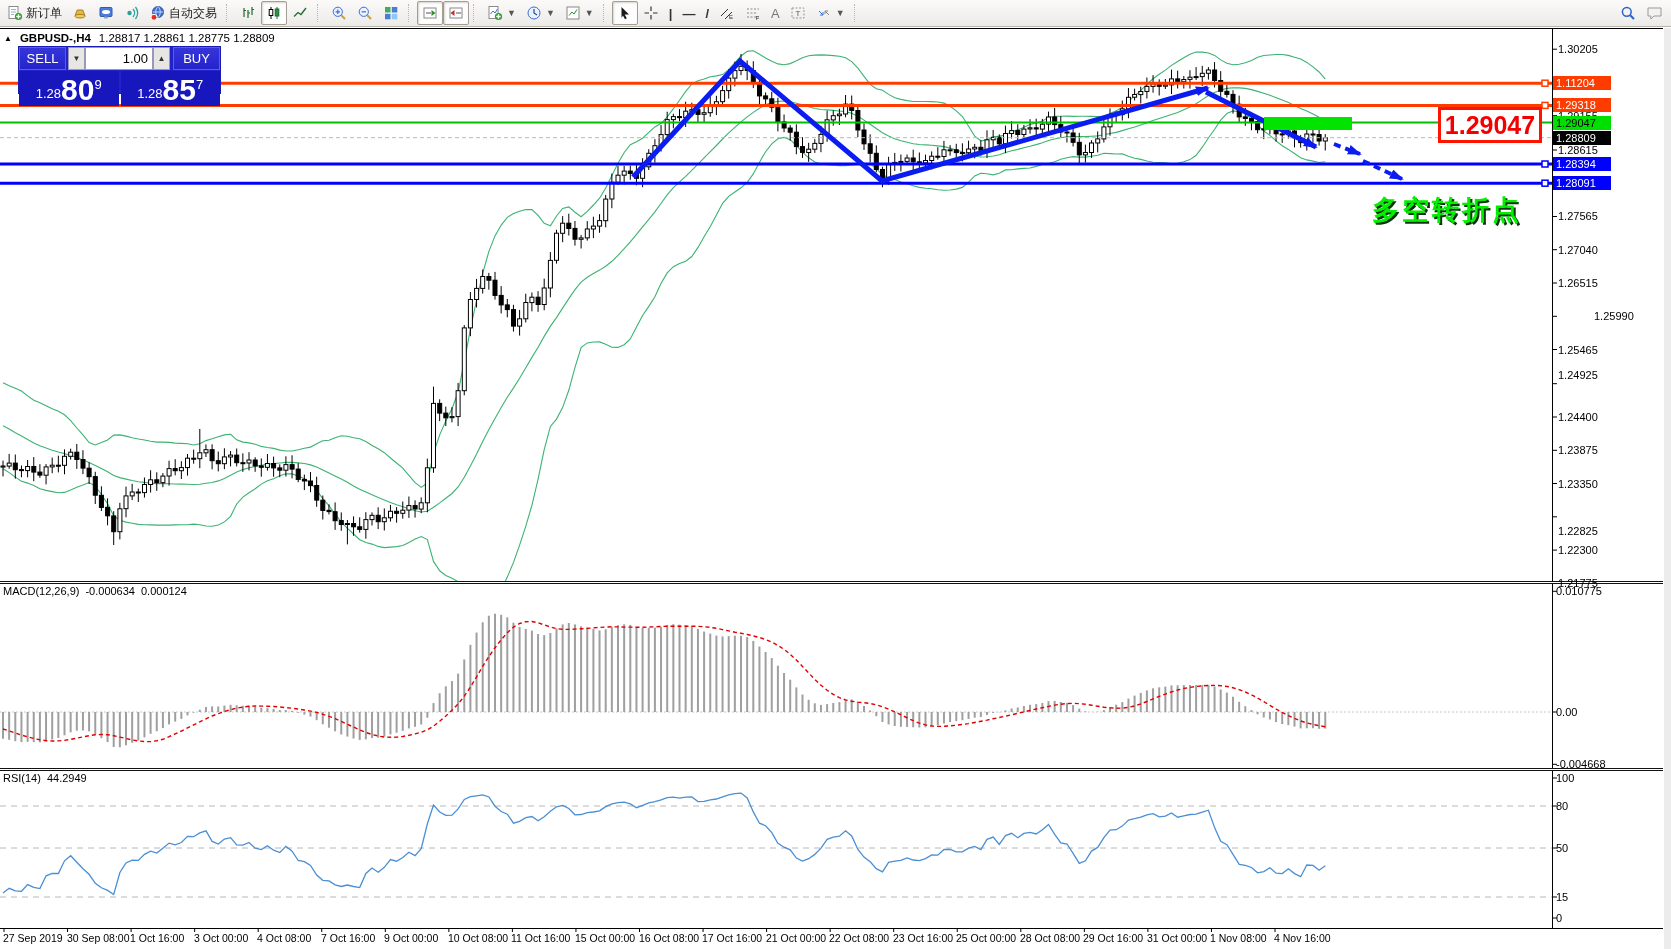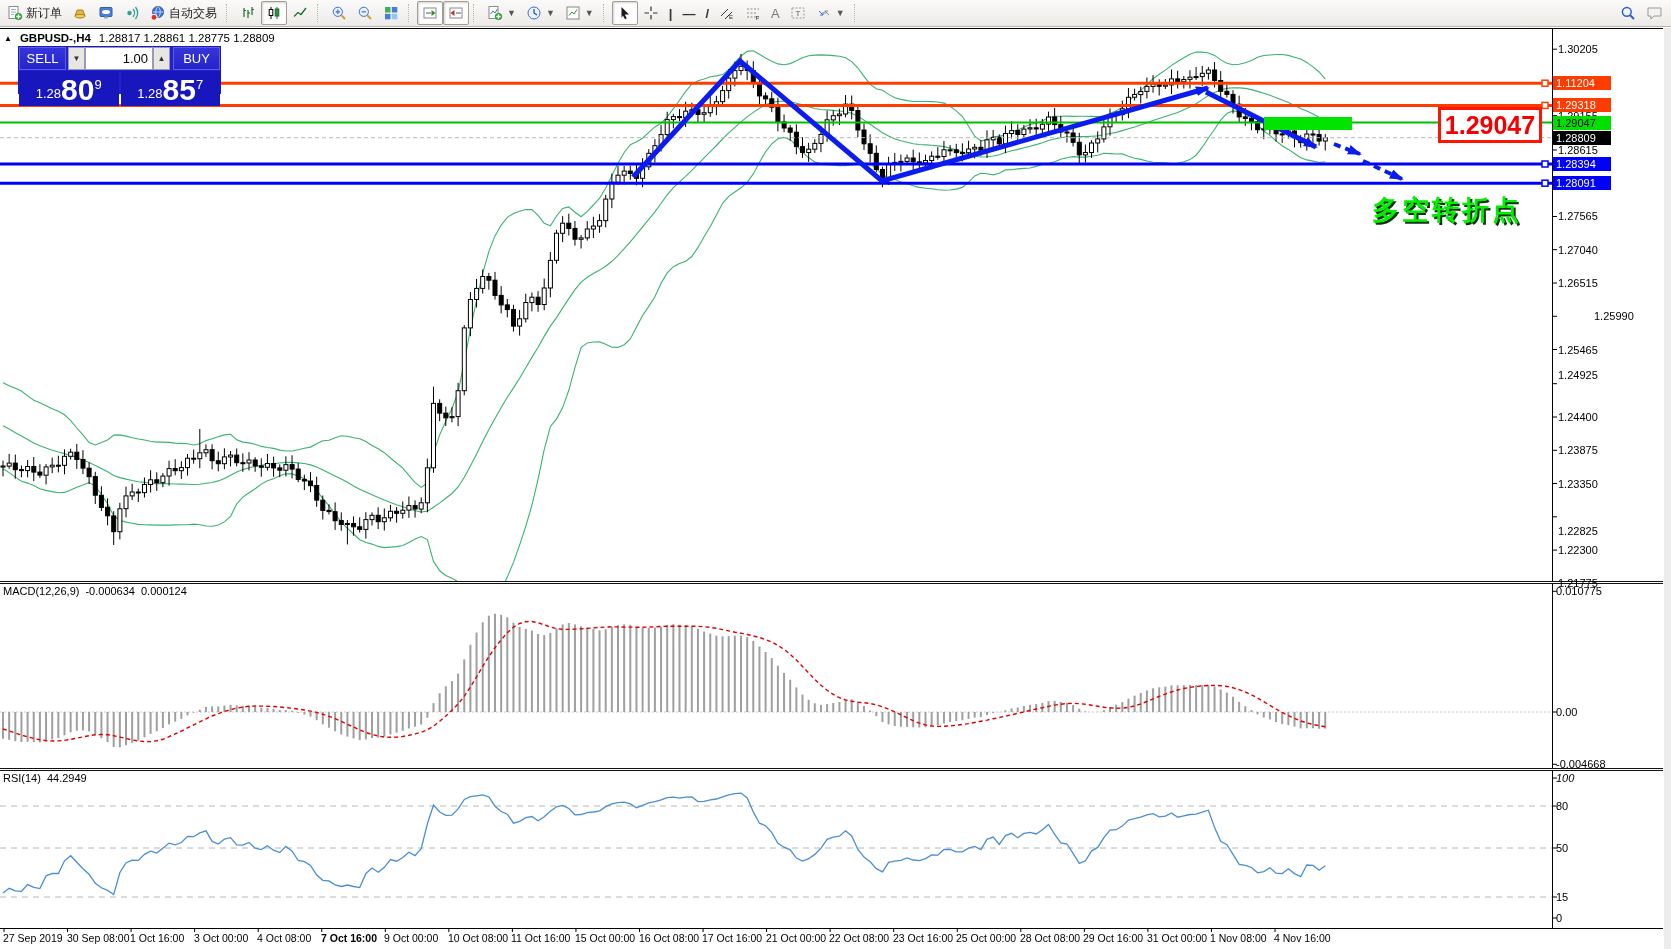--- a/index.html
+++ b/index.html
@@ -1054,39 +1054,39 @@
       <span class="badge" style="top: 98px; background: rgb(255, 60, 0); color: rgb(255, 255, 255);">1.29318</span>
       <span class="badge" style="top: 116px; background: rgb(0, 224, 0); color: rgb(0, 0, 0);">1.29047</span>
       <span class="badge" style="top: 131px; background: rgb(0, 0, 0); color: rgb(255, 255, 255);">1.28809</span>
       <span class="badge" style="top: 157px; background: rgb(0, 0, 255); color: rgb(255, 255, 255);">1.28394</span>
       <span class="badge" style="top: 176px; background: rgb(0, 0, 255); color: rgb(255, 255, 255);">1.28091</span>
       <span class="xlab" style="left: 3px;">27 Sep 2019</span>
       <span class="xlab" style="left: 67px;">30 Sep 08:00</span>
       <span class="xlab" style="left: 130px;">1 Oct 16:00</span>
       <span class="xlab" style="left: 194px;">3 Oct 00:00</span>
       <span class="xlab" style="left: 257px;">4 Oct 08:00</span>
-      <span class="xlab" style="left: 321px; font-weight: bold;">7 Oct 16:00</span>
+      <span class="xlab" style="left: 321px;">7 Oct 16:00</span>
       <span class="xlab" style="left: 384px;">9 Oct 00:00</span>
       <span class="xlab" style="left: 448px;">10 Oct 08:00</span>
       <span class="xlab" style="left: 511px;">11 Oct 16:00</span>
       <span class="xlab" style="left: 575px;">15 Oct 00:00</span>
       <span class="xlab" style="left: 639px;">16 Oct 08:00</span>
       <span class="xlab" style="left: 702px;">17 Oct 16:00</span>
       <span class="xlab" style="left: 766px;">21 Oct 00:00</span>
       <span class="xlab" style="left: 829px;">22 Oct 08:00</span>
       <span class="xlab" style="left: 893px;">23 Oct 16:00</span>
       <span class="xlab" style="left: 956px;">25 Oct 00:00</span>
       <span class="xlab" style="left: 1020px;">28 Oct 08:00</span>
       <span class="xlab" style="left: 1083px;">29 Oct 16:00</span>
       <span class="xlab" style="left: 1147px;">31 Oct 00:00</span>
       <span class="xlab" style="left: 1210px;">1 Nov 08:00</span>
       <span class="xlab" style="left: 1274px;">4 Nov 16:00</span>
       <span class="itick" style="top: 585px;">0.010775</span>
       <span class="itick" style="top: 706px; text-align: center;">0.00</span>
       <span class="itick" style="top: 758px;">-0.004668</span>
-      <span class="itick" style="top: 772px; font-style: italic;">100</span>
+      <span class="itick" style="top: 772px;">100</span>
       <span class="itick" style="top: 800px;">80</span>
       <span class="itick" style="top: 842px;">50</span>
       <span class="itick" style="top: 891px;">15</span>
       <span class="itick" style="top: 912px;">0</span>
     </div>
 
 </div>
 
 </body></html>

